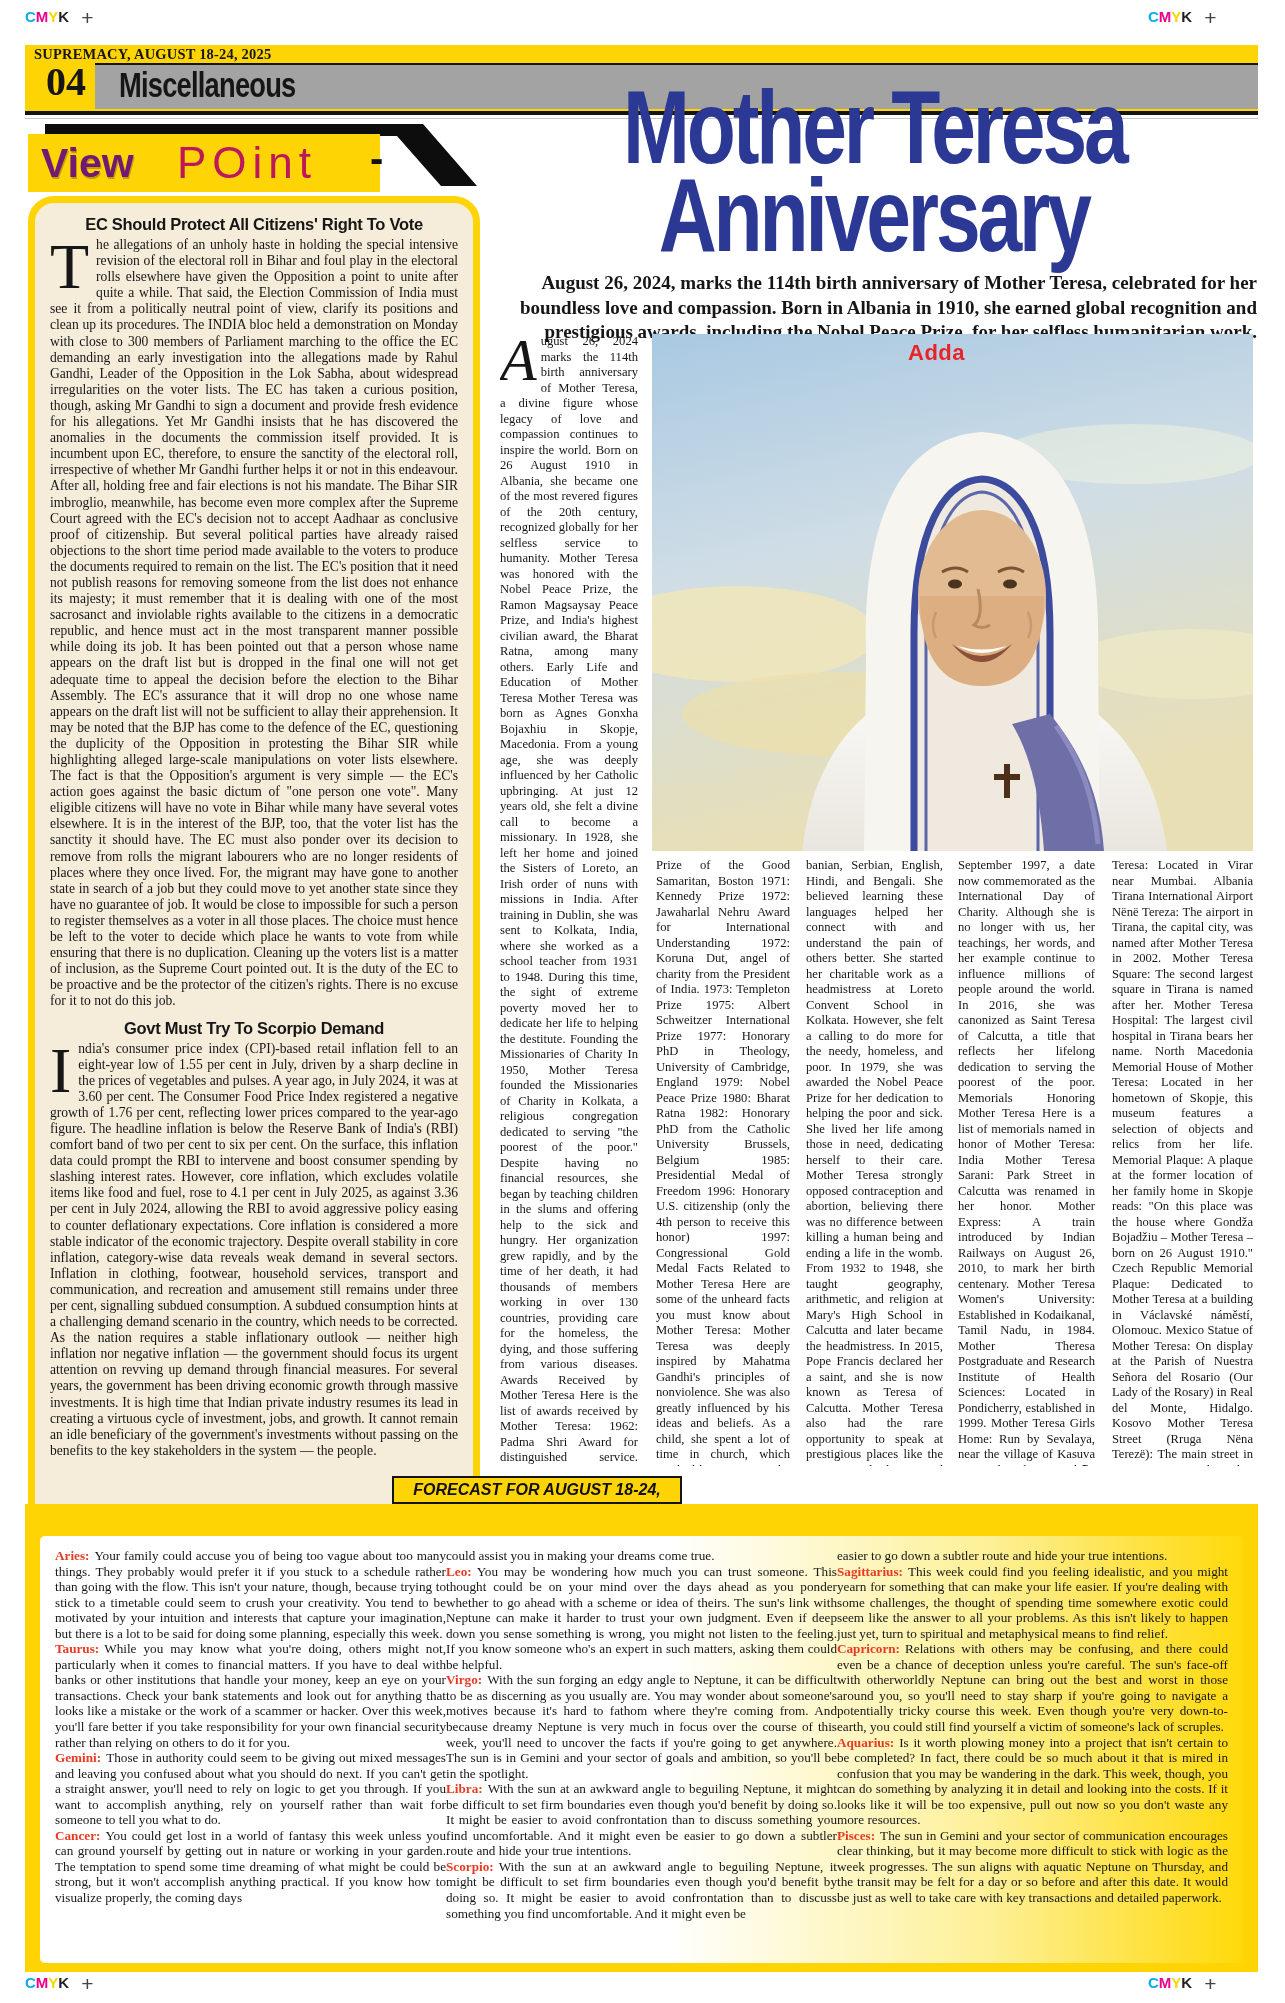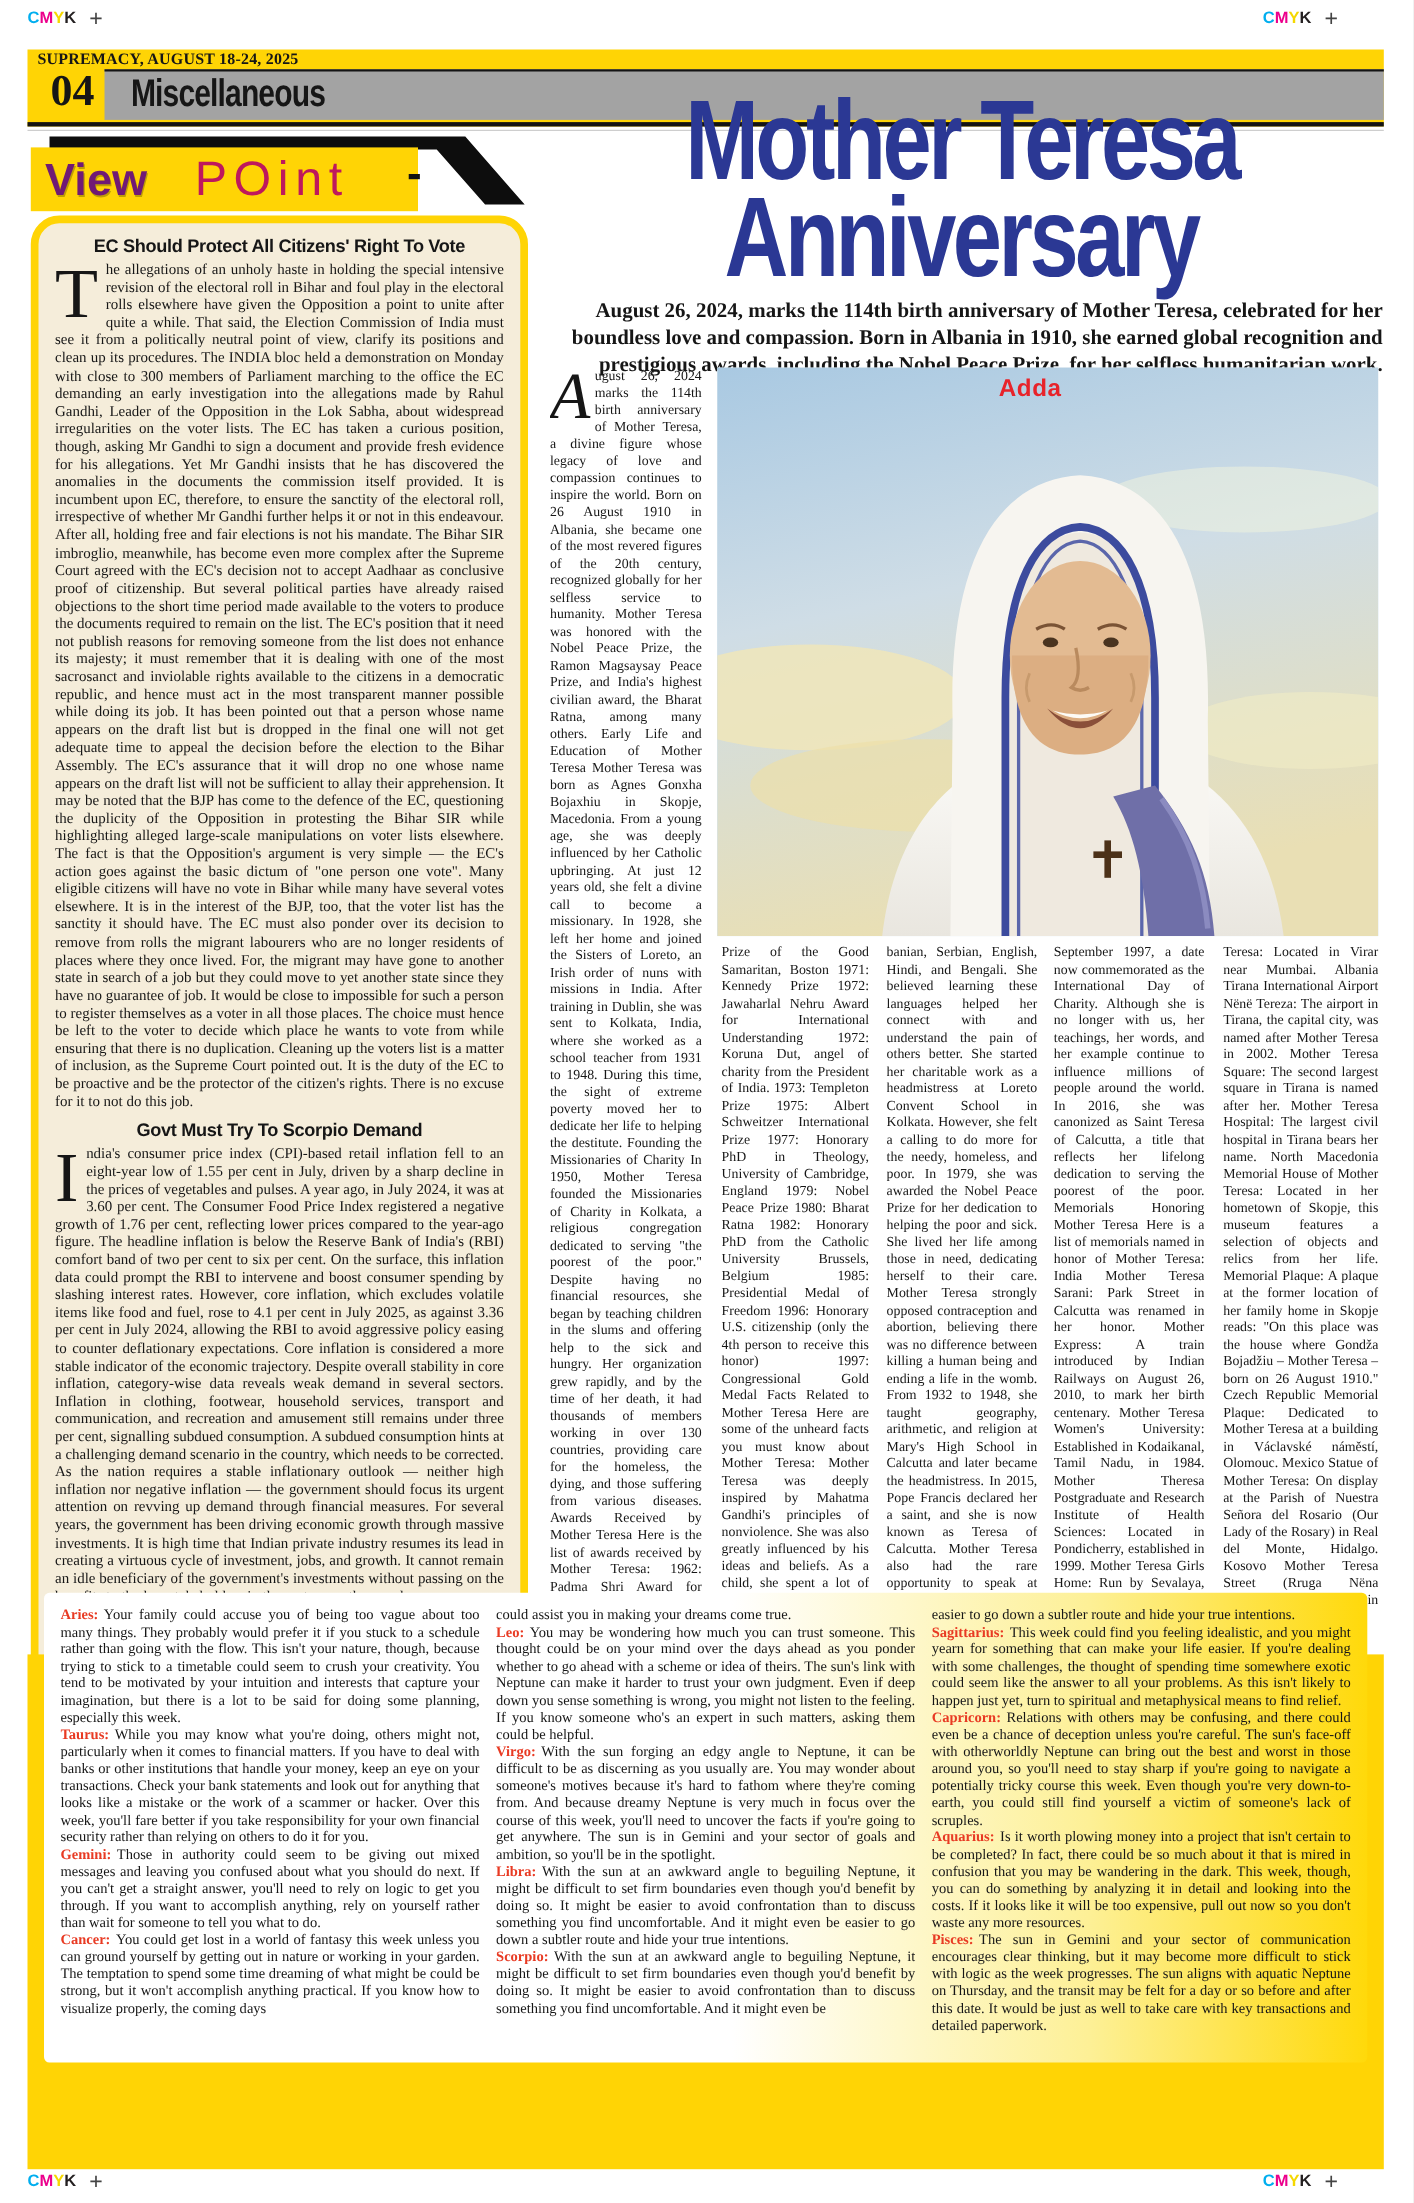--- a/index.html
+++ b/index.html
@@ -49,23 +49,23 @@
   .dropcap-a{float:left;font-size:60px;line-height:47px;padding:3px 4px 0 0;font-style:italic;}
 
   .photo{position:absolute;left:652px;top:334px;width:601px;height:517px;overflow:hidden;background:#cfe0ea;}
   .photo svg{display:block}
   .brand{position:absolute;left:256px;top:6px;font-family:"Liberation Sans",sans-serif;font-weight:700;font-size:22px;color:#E8232A;letter-spacing:.5px;}
 
   
   .fc-ribbon{position:absolute;left:392px;top:1476px;width:290px;height:28px;box-sizing:border-box;background:#FFD405;border:2px solid #141414;
              text-align:center;font-family:"Liberation Sans",sans-serif;font-weight:700;font-style:italic;font-size:16px;line-height:23px;color:#111;}
   .fc-bg{position:absolute;left:25px;top:1504px;width:1233px;height:468px;background:#FFD405;}
-  .fc-box{position:absolute;left:40px;top:1448px;width:1203px;height:427px;box-sizing:border-box;border-radius:5px;
+  .fc-box{position:absolute;left:40px;top:1536px;width:1203px;height:427px;box-sizing:border-box;border-radius:5px;
           background:linear-gradient(90deg,#ffffff 0%,#ffffff 52%,#fdf096 79%,#ffd90a 100%);
-          padding:12px 15px;display:flex;gap:15px;}
+          padding:12px 15px;display:flex;}
   .fc-col{flex:1;font-size:13.2px;line-height:15.55px;text-align:justify;overflow:hidden;}
   .horo{margin:0;}
   .sign{color:#E83A23;font-weight:700;}
   .sign:not(:empty){margin-right:5px;}
 </style>
 </head>
 <body>
 
 <div id="page">
 

